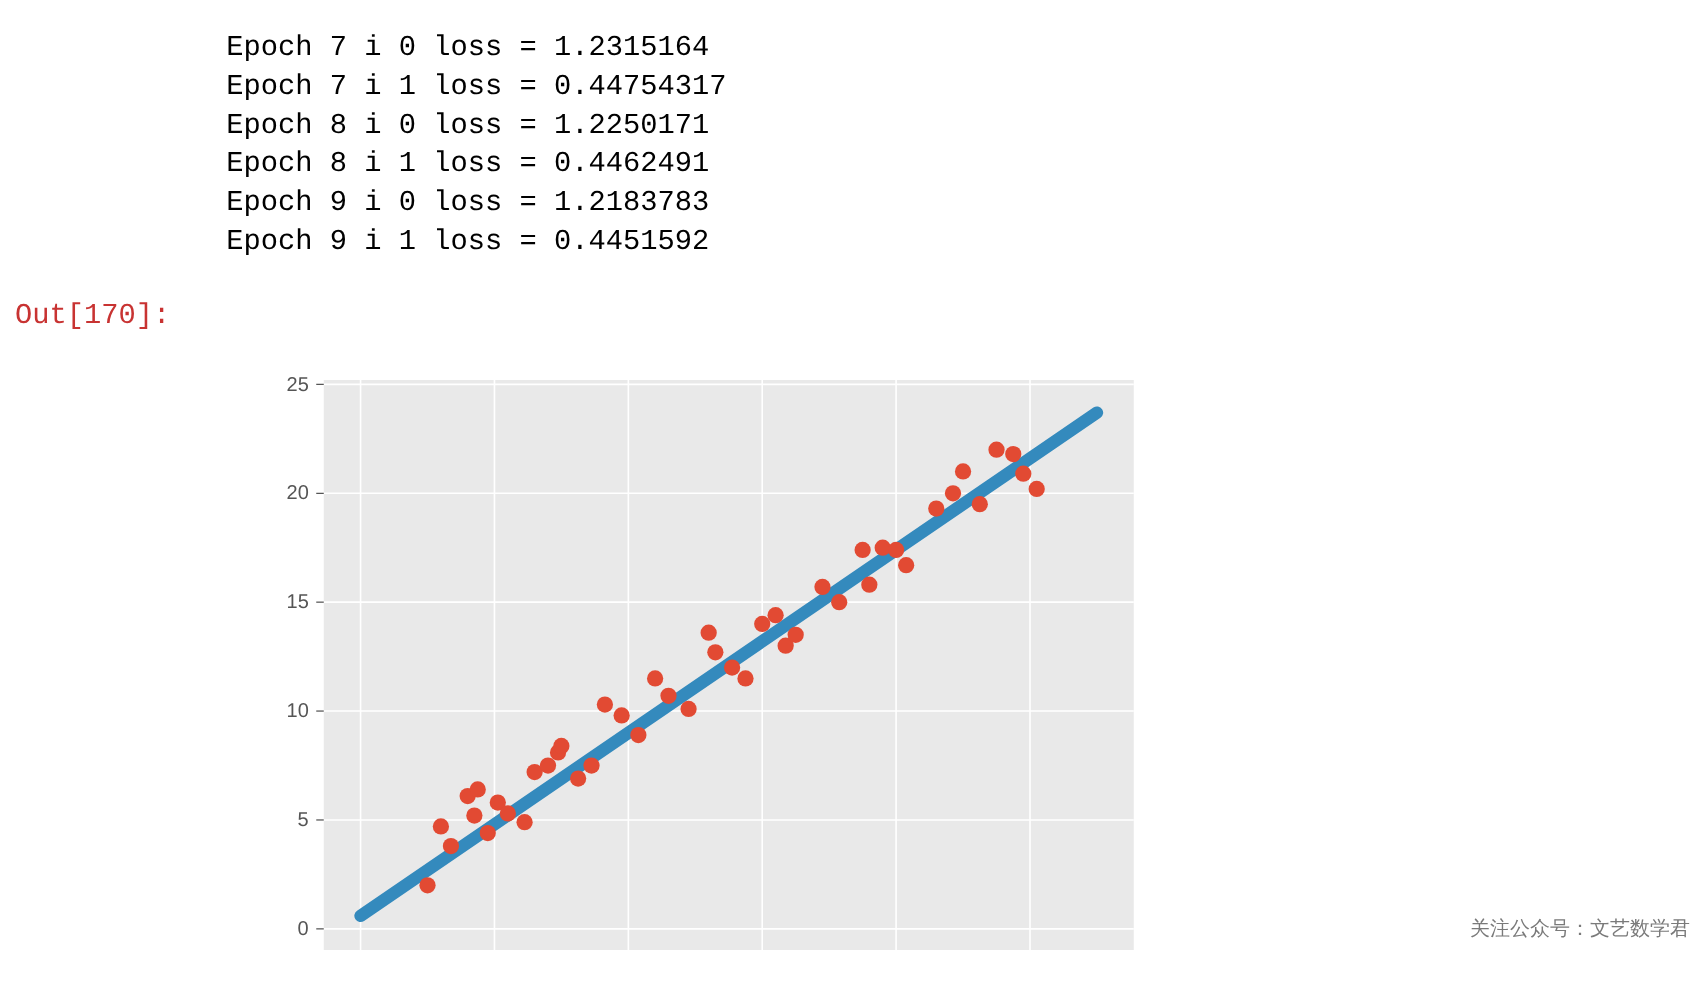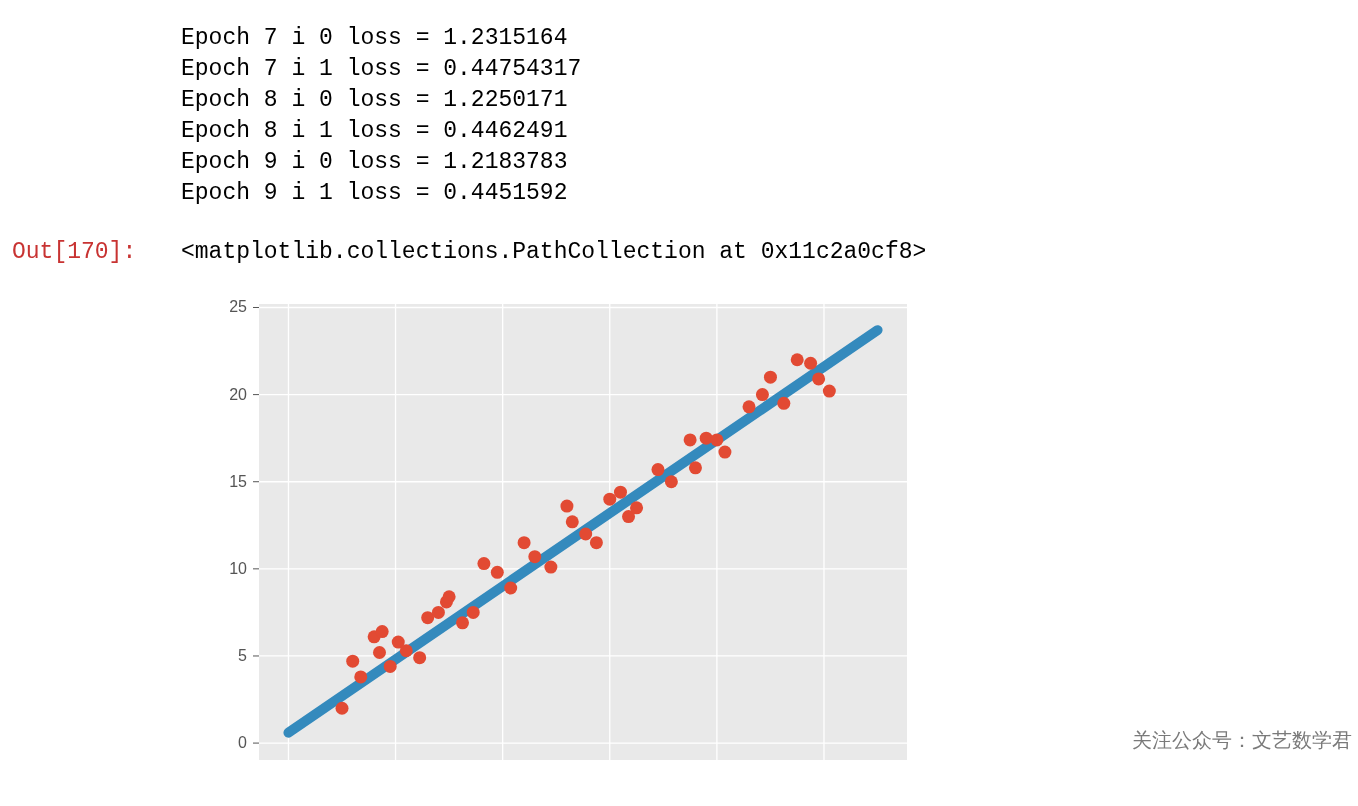--- a/index.html
+++ b/index.html
@@ -66,38 +66,37 @@
   .regression-line {
     stroke: #348abd;
     stroke-width: 10;
     stroke-linecap: round;
     fill: none;
   }
   .watermark {
     position: absolute;
     right: 6px;
     bottom: 6px;
-    font-size: 20px;
+    font-size: 16px;
     color: #7a7a7a;
     font-family: Liberation Serif, serif;
   }
 </style>
 </head>
 <body>
 <div class="page">
 
 <pre class="code-output">Epoch 7 i 0 loss = 1.2315164
 Epoch 7 i 1 loss = 0.44754317
 Epoch 8 i 0 loss = 1.2250171
 Epoch 8 i 1 loss = 0.4462491
 Epoch 9 i 0 loss = 1.2183783
 Epoch 9 i 1 loss = 0.4451592</pre>
 
 <div class="out-label">Out[170]:</div>
-<div class="out-text">&lt;matplotlib.collections.PathCollection at 0x11c2a0cf8&gt;</div>
 
 <div class="chart-wrap">
   <svg class="plot" viewBox="0 0 738 506">
     <rect class="plot-bg" x="0" y="0" width="738" height="506"></rect>
     <g id="axes-group">
           <rect x="78" y="10" width="648" height="460" class="axes-bg"></rect>
           <line x1="107.45454545454545" y1="10" x2="107.45454545454545" y2="470" class="grid-line"></line>
           <line x1="107.45454545454545" y1="470" x2="107.45454545454545" y2="476" class="tick-line"></line>
           <text x="107.45454545454545" y="494" text-anchor="middle" class="tick-label">0</text>
           <line x1="214.56198347107437" y1="10" x2="214.56198347107437" y2="470" class="grid-line"></line>

